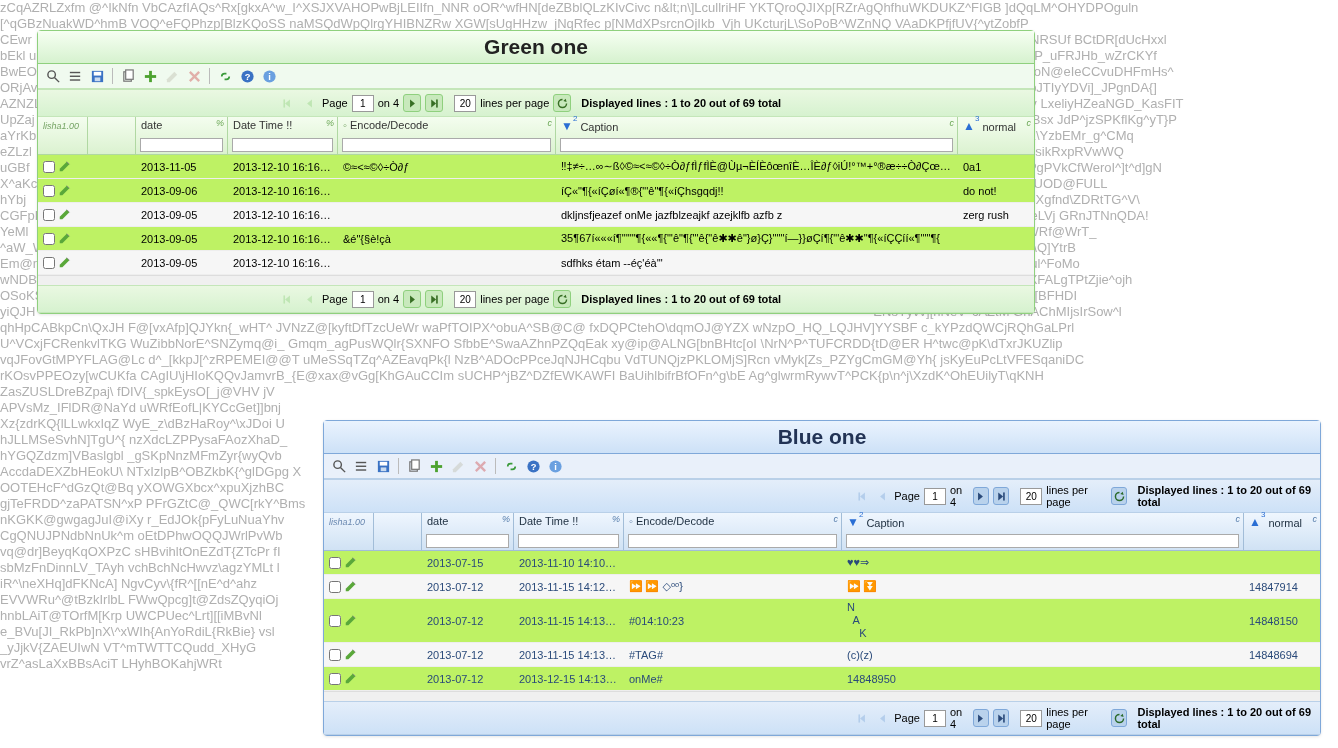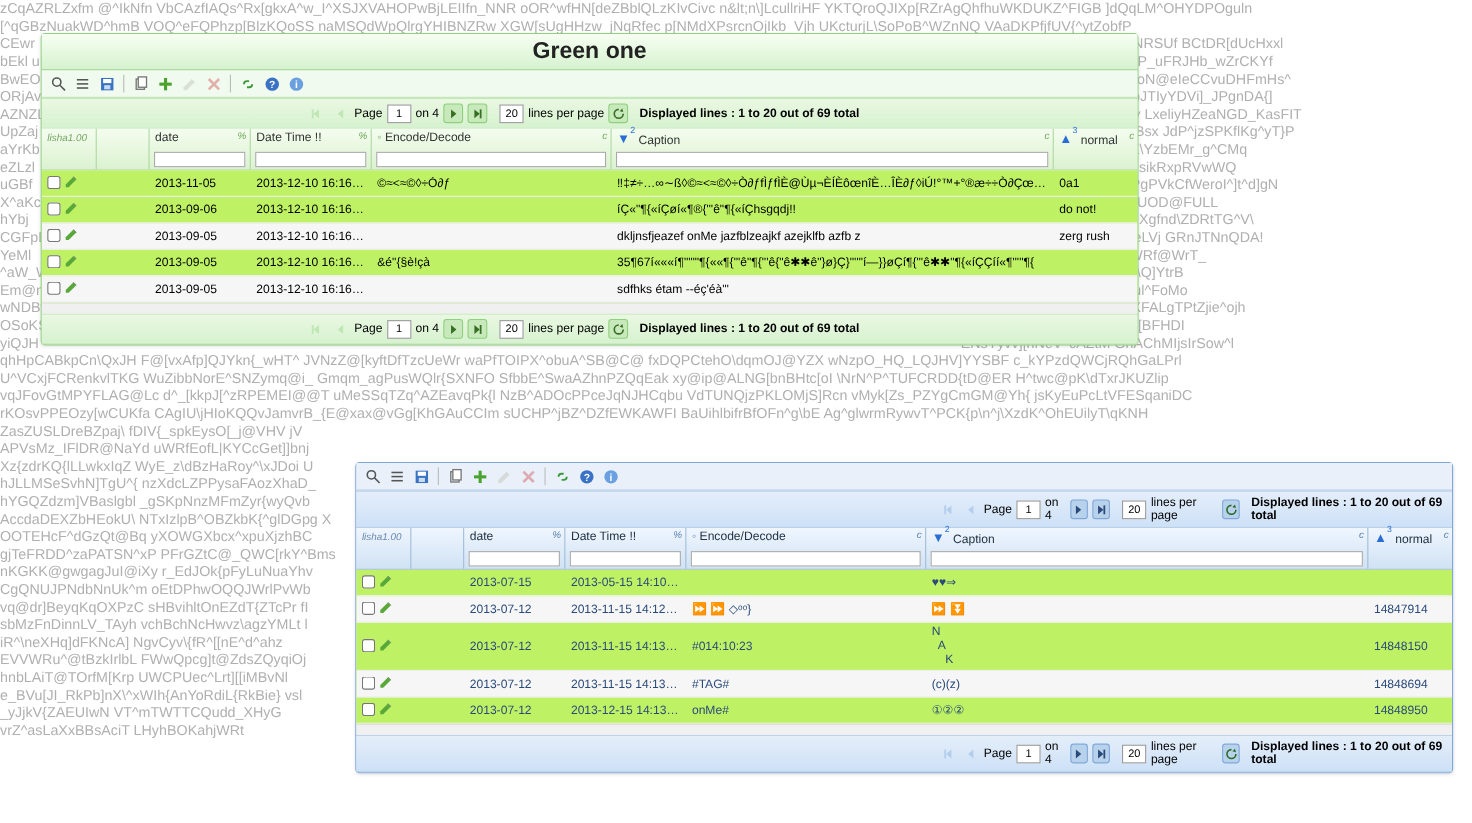--- a/index.html
+++ b/index.html
@@ -326,20 +326,21 @@
         <svg viewBox="0 0 16 16">
           <path d="M8 3 a5 5 0 1 0 5 5" fill="none" stroke="#376e24" stroke-width="1.8"></path>
           <path d="M12 2 L13 6 L9 5 Z" fill="#376e24"></path>
         </svg>
       </span>
     <span class="info">Displayed lines : 1 to 20 out of 69 total</span>
   </div>
 </div>
 
 <div class="panel blue">
+  <div class="titlebar">Blue one</div>
 
   <div class="toolbar">
     <span class="ico">
         <svg viewBox="0 0 16 16">
           <circle cx="6" cy="6" r="4" fill="none" stroke="#555" stroke-width="1.5"></circle>
           <line x1="9" y1="9" x2="14" y2="14" stroke="#555" stroke-width="1.5"></line>
         </svg>
       </span>
     <span class="ico">
         <svg viewBox="0 0 16 16">
@@ -449,21 +450,21 @@
       <div class="col c7" style="border-right:none"><span class="arrow">▲</span><sup class="sortn">3</sup> <span class="lbl">normal</span><span class="sup">c</span></div>
     </div>
     <div class="gridbody" id="blue-body" style="max-height:156px">
         <div class="row">
           <div class="cell c0"><input type="checkbox" class="chk" style=""> <span class="pencil"><svg viewBox="0 0 16 16">
                 <path d="M2 11 L10 3 L13 6 L5 14 L2 14 Z" fill="#5aa83a"></path>
                 <path d="M10 3 L13 6" stroke="#888" stroke-width="1"></path>
               </svg></span></div>
           <div class="cell c2"></div>
           <div class="cell c3">2013-07-15</div>
-          <div class="cell c4">2013-05-15 14:10:23</div>
+          <div class="cell c4">2013-11-10 14:10:23</div>
           <div class="cell c5"></div>
           <div class="cell c6" style="">♥♥⇒</div>
           <div class="cell c7"></div>
         </div>
         <div class="row alt">
           <div class="cell c0"><input type="checkbox" class="chk" style=""> <span class="pencil"><svg viewBox="0 0 16 16">
                 <path d="M2 11 L10 3 L13 6 L5 14 L2 14 Z" fill="#5aa83a"></path>
                 <path d="M10 3 L13 6" stroke="#888" stroke-width="1"></path>
               </svg></span></div>
           <div class="cell c2"></div>
@@ -501,21 +502,20 @@
         </div>
         <div class="row">
           <div class="cell c0"><input type="checkbox" class="chk" style=""> <span class="pencil"><svg viewBox="0 0 16 16">
                 <path d="M2 11 L10 3 L13 6 L5 14 L2 14 Z" fill="#5aa83a"></path>
                 <path d="M10 3 L13 6" stroke="#888" stroke-width="1"></path>
               </svg></span></div>
           <div class="cell c2"></div>
           <div class="cell c3">2013-07-12</div>
           <div class="cell c4">2013-12-15 14:13:17</div>
           <div class="cell c5">onMe#</div>
-          <div class="cell c6" style="">①②②</div>
           <div class="cell c7">14848950</div>
         </div>
       </div>
     <div class="scrollhint"></div>
   </div>
 
   <div class="pager">
     <span class="spacer" style="flex:0 0 520px"></span>
     <span class="pi dim">
         <svg viewBox="0 0 16 16">

